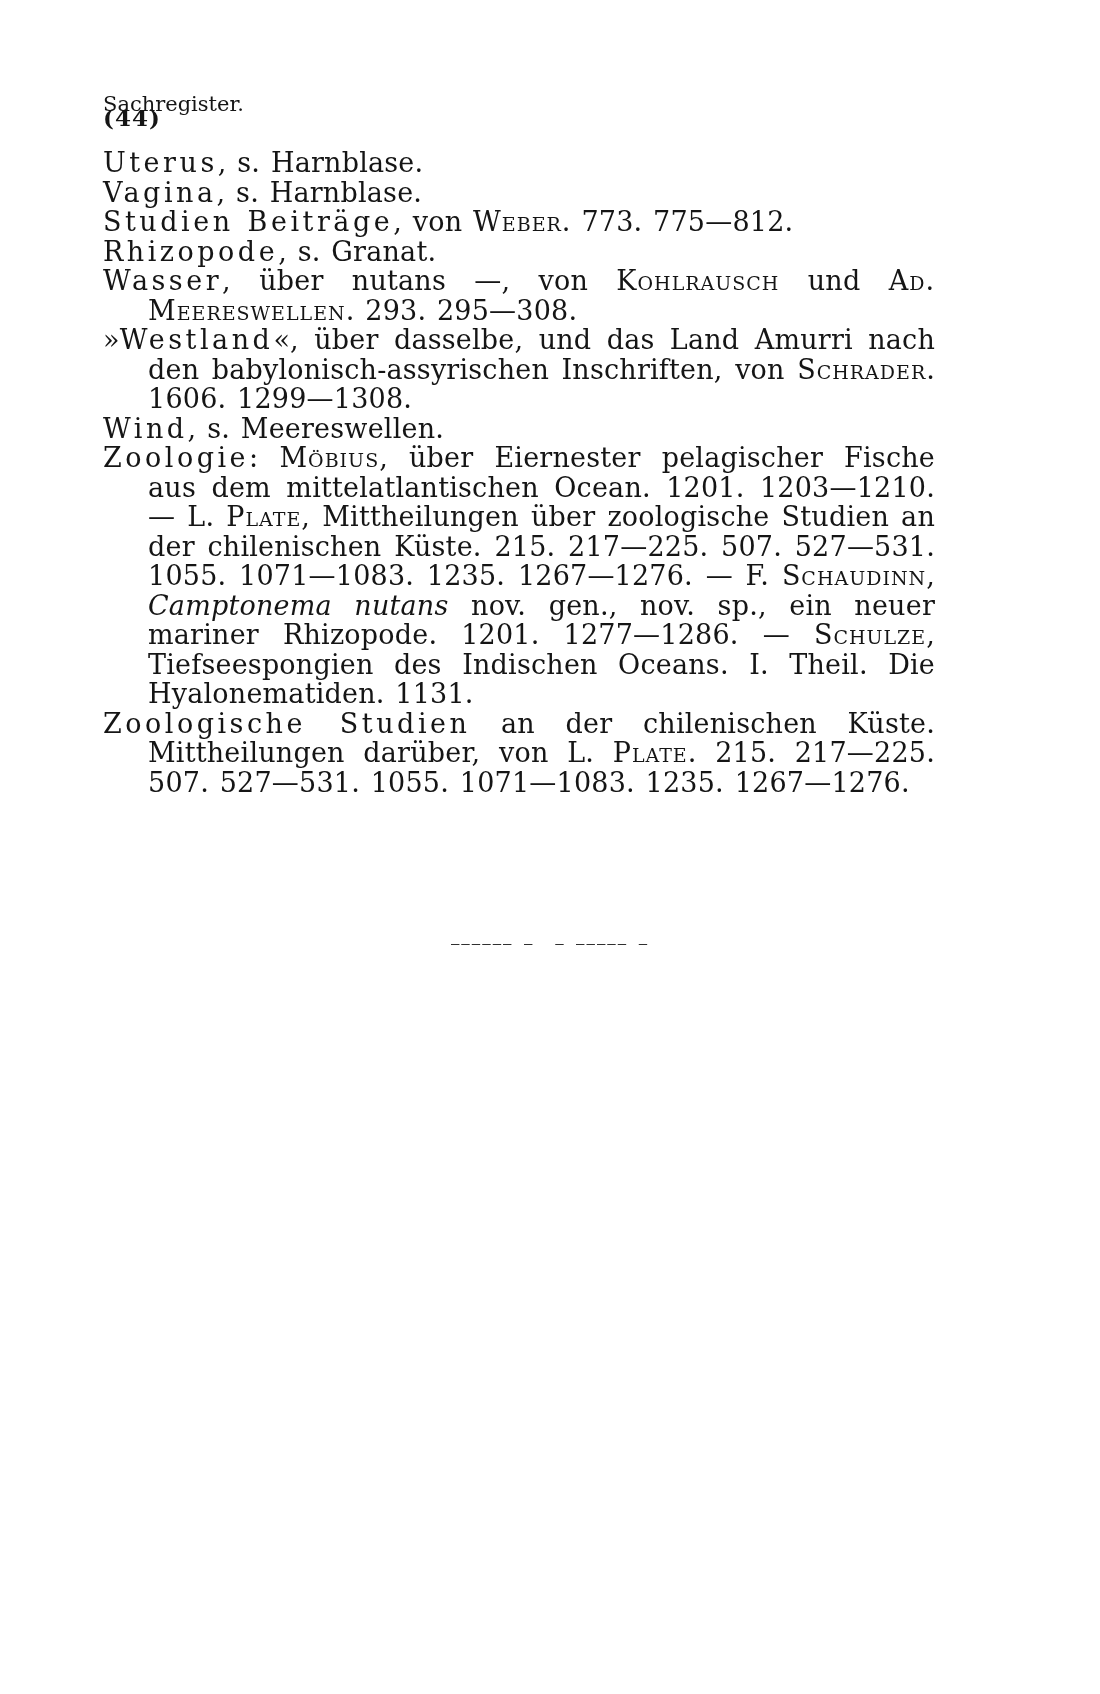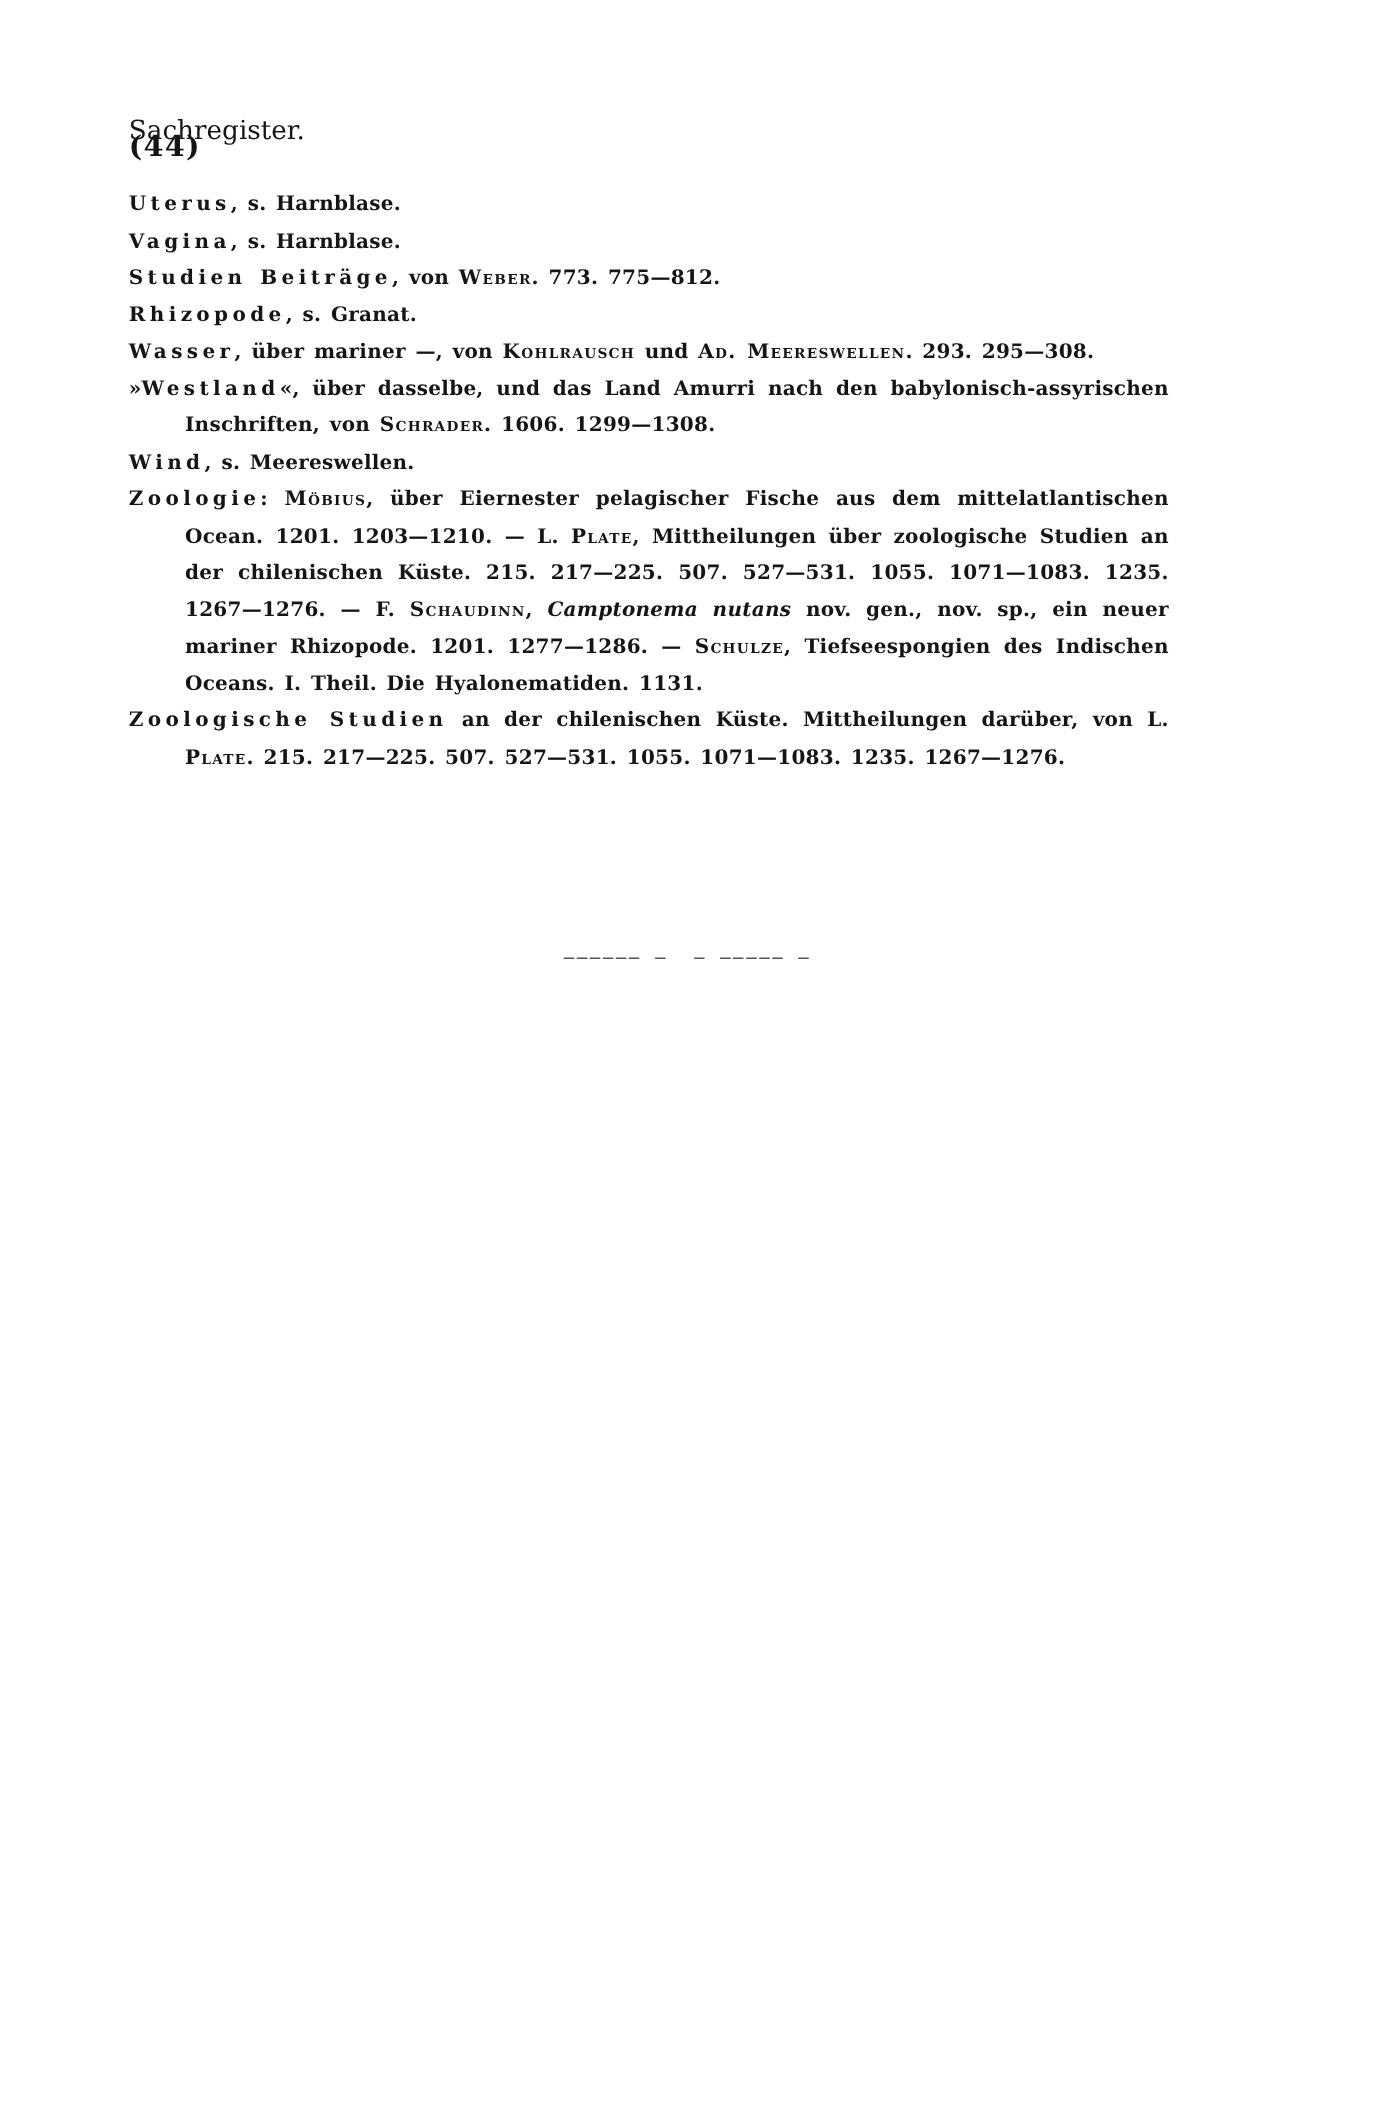--- a/index.html
+++ b/index.html
@@ -28,25 +28,24 @@
     font-weight: bold;
     letter-spacing: 1px;
   }
   .title {
     text-align: left;
     font-size: 21px;
   }
   .entries {
     width: 832px;
     margin: 22px 0 0 103px;
-    font-size: 16px;
+    font-size: 27px;
     line-height: 29.5px;
     text-align: justify;
     word-spacing: 2px;
-    font-weight: bold;
   }
   .entry {
     padding-left: 45px;
     text-indent: -45px;
   }
   .seg-term { letter-spacing: 3.5px; }
   .seg-plain { letter-spacing: 0.2px; }
   .seg-sc { font-variant: small-caps; letter-spacing: 1px; }
   .seg-it { font-style: italic; letter-spacing: 0.2px; }
   .divider {
@@ -66,21 +65,21 @@
   <div class="header">
     <span class="pagenum">(44)</span>
     <div class="title">Sachregister.</div>
   </div>
 
   <div class="entries">
       <div class="entry"><span class="seg-term">Uterus</span><span class="seg-plain">, s. Harnblase.</span></div>
       <div class="entry"><span class="seg-term">Vagina</span><span class="seg-plain">, s. Harnblase.</span></div>
       <div class="entry"><span class="seg-term">Studien Beiträge</span><span class="seg-plain">, von </span><span class="seg-sc">Weber</span><span class="seg-plain">. 773. 775—812.</span></div>
       <div class="entry"><span class="seg-term">Rhizopode</span><span class="seg-plain">, s. Granat.</span></div>
-      <div class="entry"><span class="seg-term">Wasser</span><span class="seg-plain">, über mariner —, von </span><span class="seg-sc">Kohlrausch</span><span class="seg-plain"> und </span><span class="seg-sc">Ad. Meereswellen</span><span class="seg-plain">. 293. 295—308.</span></div>
+      <div class="entry"><span class="seg-term">Wasser</span><span class="seg-plain">, über nutans —, von </span><span class="seg-sc">Kohlrausch</span><span class="seg-plain"> und </span><span class="seg-sc">Ad. Meereswellen</span><span class="seg-plain">. 293. 295—308.</span></div>
       <div class="entry"><span class="seg-plain">»</span><span class="seg-term">Westland</span><span class="seg-plain">«, über dasselbe, und das Land Amurri nach den babylonisch-assyrischen Inschriften, von </span><span class="seg-sc">Schrader</span><span class="seg-plain">. 1606. 1299—1308.</span></div>
       <div class="entry"><span class="seg-term">Wind</span><span class="seg-plain">, s. Meereswellen.</span></div>
       <div class="entry"><span class="seg-term">Zoologie</span><span class="seg-plain">: </span><span class="seg-sc">Möbius</span><span class="seg-plain">, über Eiernester pelagischer Fische aus dem mittelatlantischen Ocean. 1201. 1203—1210. — L. </span><span class="seg-sc">Plate</span><span class="seg-plain">, Mittheilungen über zoologische Studien an der chilenischen Küste. 215. 217—225. 507. 527—531. 1055. 1071—1083. 1235. 1267—1276. — F. </span><span class="seg-sc">Schaudinn</span><span class="seg-plain">, </span><span class="seg-it">Camptonema nutans</span><span class="seg-plain"> nov. gen., nov. sp., ein neuer mariner Rhizopode. 1201. 1277—1286. — </span><span class="seg-sc">Schulze</span><span class="seg-plain">, Tiefseespongien des Indischen Oceans. I. Theil. Die Hyalonematiden. 1131.</span></div>
       <div class="entry"><span class="seg-term">Zoologische Studien</span><span class="seg-plain"> an der chilenischen Küste. Mittheilungen darüber, von L. </span><span class="seg-sc">Plate</span><span class="seg-plain">. 215. 217—225. 507. 527—531. 1055. 1071—1083. 1235. 1267—1276.</span></div>
     </div>
 
   <div class="divider">—————— –  — ————– –</div>
 </div>
 
 </body></html>

